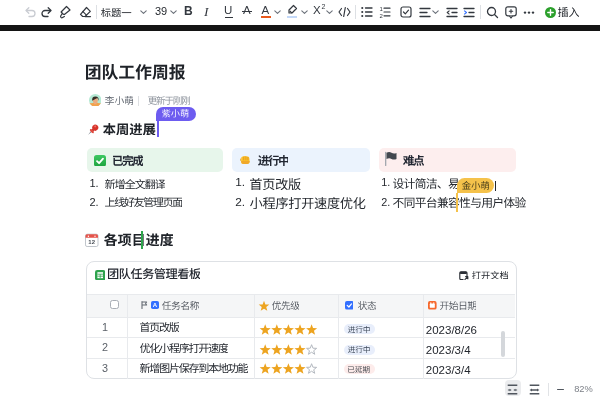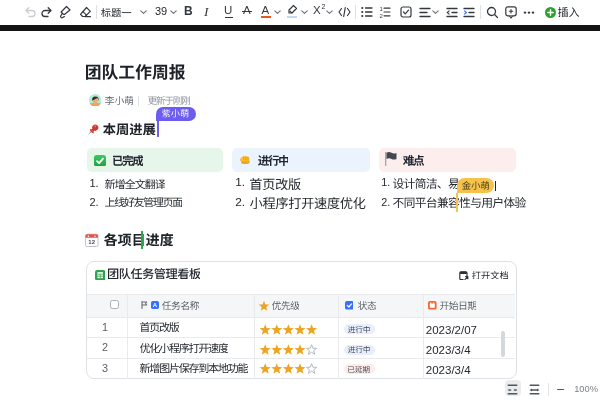--- a/index.html
+++ b/index.html
@@ -467,21 +467,21 @@
     <polygon points="52.60,0.15 54.04,4.01 58.16,4.19 54.94,6.76 56.04,10.73 52.60,8.46 49.16,10.73 50.26,6.76 47.04,4.19 51.16,4.01" fill="#eda420"></polygon>
   </svg>
 <div class="abs" style="left:344px;top:324.40000000000003px;width:30.5px;height:9.8px;background:#e8eefb;border-radius:5px"></div>
 <svg style="position:absolute;left:348.3px;top:325.8px;" width="21.77" height="7.02" viewBox="0 0 21.77 7.02">
     <g transform="translate(-0.29,6.39) scale(0.007600,-0.007600)" fill="#3d4859">
       <path transform="translate(0,0)" d="M81 778C136 728 203 655 234 609L292 657C259 701 190 770 135 819ZM720 819V658H555V819H481V658H339V586H481V469L479 407H333V335H471C456 259 423 185 348 128C364 117 392 89 402 74C491 142 530 239 545 335H720V80H795V335H944V407H795V586H924V658H795V819ZM555 586H720V407H553L555 468ZM262 478H50V408H188V121C143 104 91 60 38 2L88 -66C140 2 189 61 223 61C245 61 277 28 319 2C388 -42 472 -53 596 -53C691 -53 871 -47 942 -43C943 -21 955 15 964 35C867 24 716 16 598 16C485 16 401 23 335 64C302 85 281 104 262 115Z"></path>
       <path transform="translate(1000,0)" d="M435 780V708H927V780ZM267 841C216 768 119 679 35 622C48 608 69 579 79 562C169 626 272 724 339 811ZM391 504V432H728V17C728 1 721 -4 702 -5C684 -6 616 -6 545 -3C556 -25 567 -56 570 -77C668 -77 725 -77 759 -66C792 -53 804 -30 804 16V432H955V504ZM307 626C238 512 128 396 25 322C40 307 67 274 78 259C115 289 154 325 192 364V-83H266V446C308 496 346 548 378 600Z"></path>
       <path transform="translate(2000,0)" d="M458 840V661H96V186H171V248H458V-79H537V248H825V191H902V661H537V840ZM171 322V588H458V322ZM825 322H537V588H825Z"></path>
     </g>
   </svg>
-<div class="abs" style="left:425.8px;top:324.79999999999995px;font-size:11.5px;color:#23272e;line-height:1">2023/2/07</div>
+<div class="abs" style="left:425.8px;top:324.79999999999995px;font-size:11.5px;color:#23272e;line-height:1">2023/8/26</div>
 <div class="abs" style="left:99px;top:341.40000000000003px;width:12px;text-align:center;font-size:10.8px;color:#5b6169;line-height:1.15">2</div>
 <svg style="position:absolute;left:139.8px;top:342.6px;" width="88.57" height="10.22" viewBox="0 0 88.57 10.22">
     <g transform="translate(-0.41,9.29) scale(0.011000,-0.011000)" fill="#23272e">
       <path transform="translate(0,0)" d="M638 453V53C638 -29 658 -53 737 -53C754 -53 837 -53 854 -53C927 -53 946 -11 953 140C933 145 902 158 886 171C883 39 878 16 848 16C829 16 761 16 746 16C716 16 711 23 711 53V453ZM699 778C748 731 807 665 834 624L889 666C860 707 800 770 751 814ZM521 828C521 753 520 677 517 603H291V531H513C497 305 446 99 275 -21C294 -34 318 -58 330 -76C514 57 570 284 588 531H950V603H592C595 678 596 753 596 828ZM271 838C218 686 130 536 37 439C51 421 73 382 80 364C109 396 138 432 165 471V-80H237V587C278 660 313 738 342 816Z"></path>
       <path transform="translate(891,0)" d="M867 695C797 588 701 489 596 406V822H516V346C452 301 386 262 322 230C341 216 365 190 377 173C423 197 470 224 516 254V81C516 -31 546 -62 646 -62C668 -62 801 -62 824 -62C930 -62 951 4 962 191C939 197 907 213 887 228C880 57 873 13 820 13C791 13 678 13 654 13C606 13 596 24 596 79V309C725 403 847 518 939 647ZM313 840C252 687 150 538 42 442C58 425 83 386 92 369C131 407 170 452 207 502V-80H286V619C324 682 359 750 387 817Z"></path>
       <path transform="translate(1782,0)" d="M464 826V24C464 4 456 -2 436 -3C415 -4 343 -5 270 -2C282 -23 296 -59 301 -80C395 -81 457 -79 494 -66C530 -54 545 -31 545 24V826ZM705 571C791 427 872 240 895 121L976 154C950 274 865 458 777 598ZM202 591C177 457 121 284 32 178C53 169 86 151 103 138C194 249 253 430 286 577Z"></path>
       <path transform="translate(2673,0)" d="M532 733H834V549H532ZM462 798V484H907V798ZM448 209V144H644V13H381V-53H963V13H718V144H919V209H718V330H941V396H425V330H644V209ZM361 826C287 792 155 763 43 744C52 728 62 703 65 687C112 693 162 702 212 712V558H49V488H202C162 373 93 243 28 172C41 154 59 124 67 103C118 165 171 264 212 365V-78H286V353C320 311 360 257 377 229L422 288C402 311 315 401 286 426V488H411V558H286V729C333 740 377 753 413 768Z"></path>
       <path transform="translate(3564,0)" d="M371 437C438 408 518 370 583 336H230V271H542V8C542 -7 537 -11 517 -12C498 -13 431 -13 357 -11C367 -32 379 -60 383 -81C473 -81 533 -81 569 -70C606 -59 617 -38 617 7V271H833C799 225 761 178 729 146L789 116C841 166 897 245 949 317L895 340L882 336H697L705 344C685 356 658 370 629 384C712 429 798 493 857 554L808 591L791 587H288V525H724C678 485 619 444 564 416C514 439 461 462 416 481ZM471 824C486 795 504 759 517 728H120V450C120 305 113 102 31 -41C48 -49 81 -70 94 -83C180 69 193 295 193 450V658H951V728H603C589 761 564 809 543 845Z"></path>
       <path transform="translate(4455,0)" d="M199 840V638H48V566H199V353C139 337 84 322 39 311L62 236L199 276V20C199 6 193 1 179 1C166 0 122 0 75 1C85 -19 96 -50 99 -70C169 -70 210 -68 237 -56C263 -44 273 -23 273 19V298L423 343L413 414L273 374V566H412V638H273V840ZM418 756V681H703V31C703 12 696 6 676 6C654 4 582 4 508 7C520 -15 534 -52 539 -74C634 -74 697 -73 734 -60C770 -47 783 -21 783 30V681H961V756Z"></path>
       <path transform="translate(5345,0)" d="M649 703V418H369V461V703ZM52 418V346H288C274 209 223 75 54 -28C74 -41 101 -66 114 -84C299 33 351 189 365 346H649V-81H726V346H949V418H726V703H918V775H89V703H293V461L292 418Z"></path>
@@ -549,12 +549,12 @@
     </g>
   </svg>
 <svg style="position:absolute;left:528.5px;top:384px;" width="11" height="11" viewBox="0 0 11 11">
     <g stroke="#50565e" stroke-width="1.4" fill="none">
       <path d="M0.7 1.2 h9.6 M0.7 9.8 h9.6"></path>
     </g>
     <path d="M3 5.3 h5 v-0.9 l2.4 1.6 -2.4 1.6 v-0.9 h-5 v0.9 L0.6 6 L3 4.4 z" fill="#50565e"></path>
   </svg>
 <div style="position:absolute;left:547.5px;top:383px;width:1px;height:13px;background:#e1e3e6"></div>
 <div style="position:absolute;left:556.8px;top:388.8px;width:7px;height:1.6px;background:#50565e;border-radius:1px"></div>
-<div class="abs" style="left:574.2px;top:384.2px;font-size:9.3px;color:#7d8188">100%</div>
+<div class="abs" style="left:574.2px;top:384.2px;font-size:9.3px;color:#7d8188">82%</div>
 </body></html>

